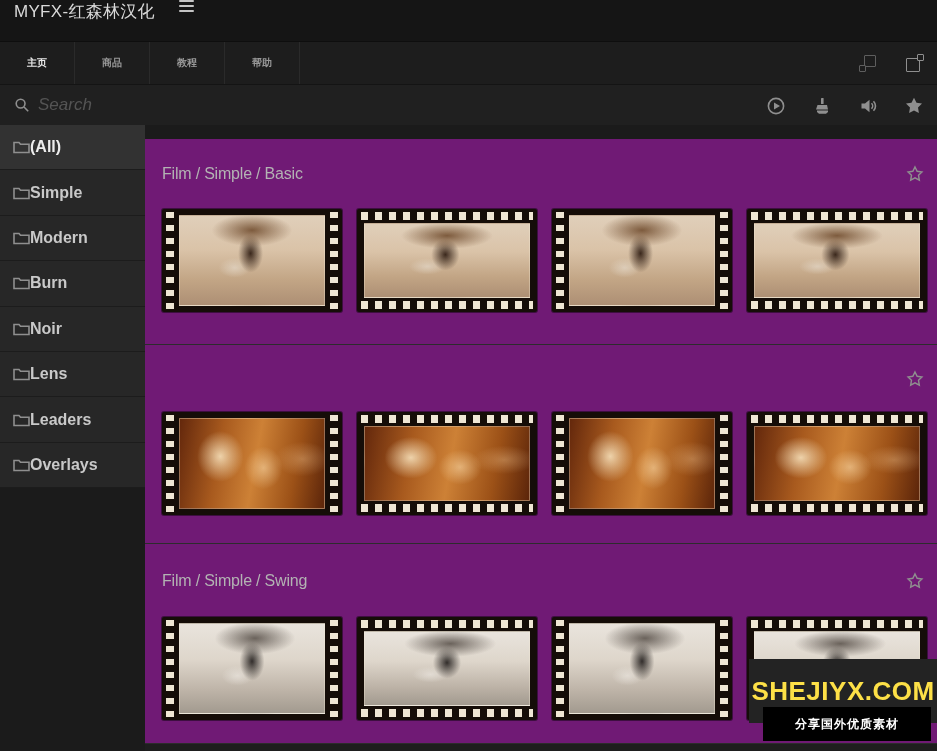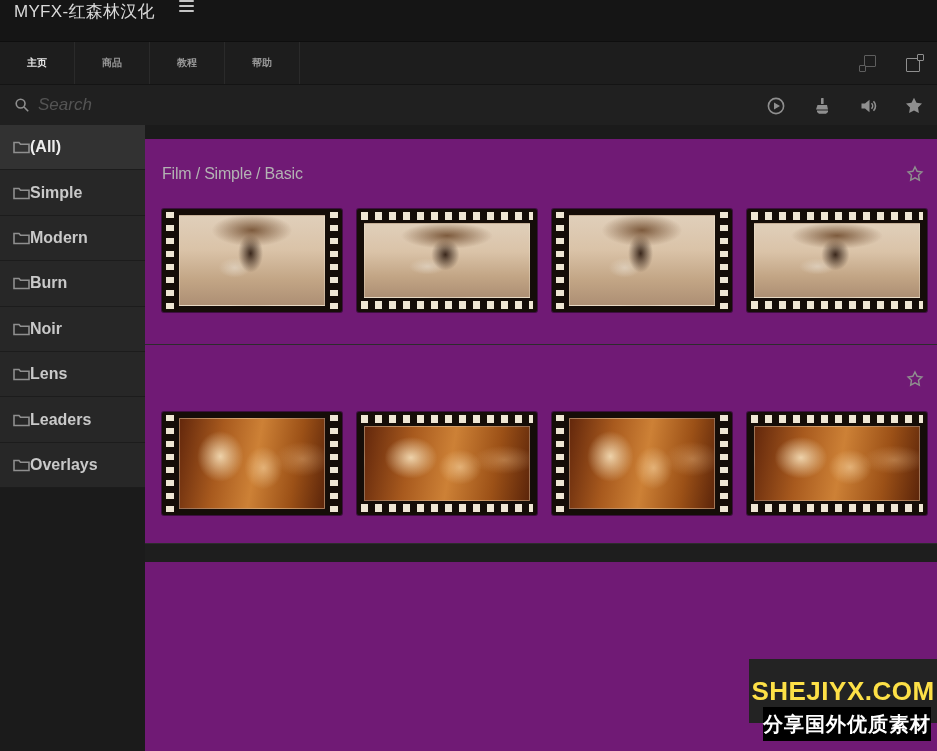--- a/index.html
+++ b/index.html
@@ -94,21 +94,21 @@
       radial-gradient(16% 16% at 40% 58%, rgba(228,222,214,.9), rgba(228,222,214,0) 70%),
       linear-gradient(180deg,#e9e4dd 0%,#ded6cb 40%,#bdb3a7 75%,#a29a8f 100%); }
 
   
   .watermark { position:absolute; z-index:20; }
   .wm-site { position:absolute; left:749px; top:659px; width:188px; height:64px; background:#232323;
              display:flex; align-items:center; justify-content:center;
              color:#fde047; font-size:26px; font-weight:600; letter-spacing:.5px; }
   .wm-slogan { position:absolute; left:763px; top:707px; width:168px; height:34px; background:#000;
                display:flex; align-items:center; justify-content:center;
-               color:#fff; font-size:20px; font-weight:700; letter-spacing:1px; }
+               color:#fff; font-size:12px; font-weight:700; letter-spacing:1px; }
 
   svg .stroke { fill:none; stroke:#8f8f8f; stroke-width:1.6; }
   svg .fill { fill:#8f8f8f; }
 </style>
 </head>
 <body>
 
 <div class="titlebar">
   <span class="title">MYFX-红森林汉化</span>
   <div class="hamburger">
@@ -252,20 +252,42 @@
         </div>
         <div class="thumb vertical amber">
           <div class="frame"></div>
         </div>
         <div class="thumb horizontal amber">
           <div class="frame"></div>
         </div>
       </div>
   </section>
 
+  <section class="panel s3">
+    <div class="panel-header">
+      <span class="panel-title">Film / Simple / Swing</span>
+      <svg class="fav-btn" viewBox="0 0 20 20">
+        <path class="stroke" d="M10 2.2l2.4 4.8 5.3.8-3.8 3.7.9 5.3-4.8-2.5-4.8 2.5.9-5.3-3.8-3.7 5.3-.8z"></path>
+      </svg>
+    </div>
+    <div class="thumbs">
+        <div class="thumb vertical mono">
+          <div class="frame"></div>
+        </div>
+        <div class="thumb horizontal mono">
+          <div class="frame"></div>
+        </div>
+        <div class="thumb vertical mono">
+          <div class="frame"></div>
+        </div>
+        <div class="thumb horizontal mono">
+          <div class="frame"></div>
+        </div>
+      </div>
+  </section>
 
   <div class="bottom-strip"></div>
 </div>
 
 <div class="watermark">
   <div class="wm-site">SHEJIYX.COM</div>
   <div class="wm-slogan">分享国外优质素材</div>
 </div>
 
 </body></html>

